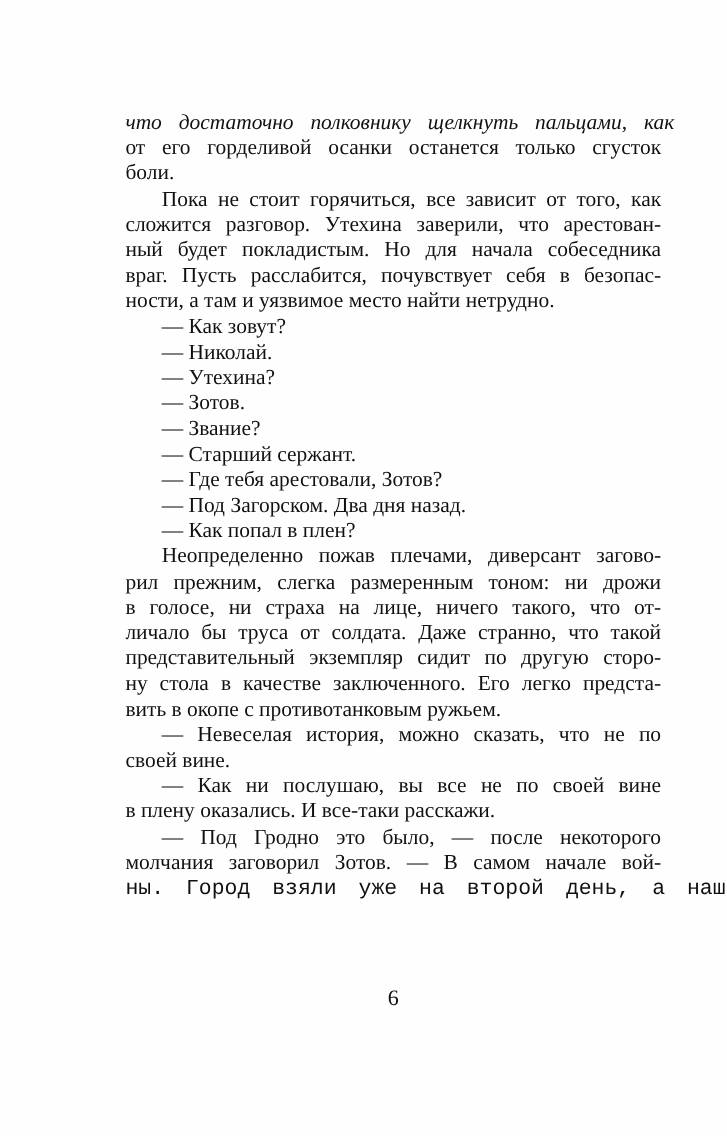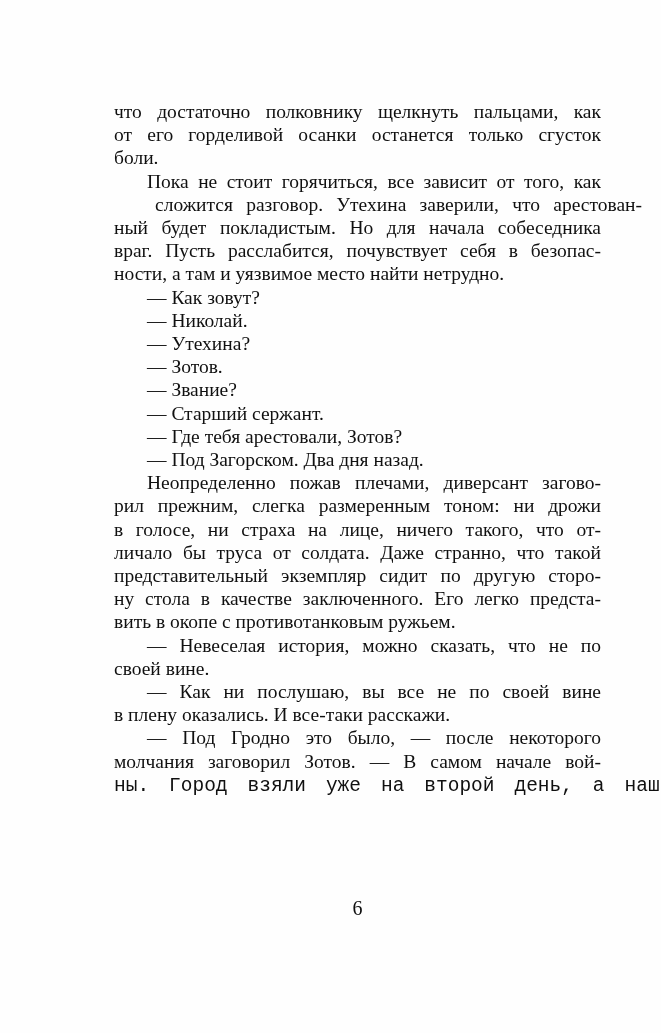--- a/index.html
+++ b/index.html
@@ -30,27 +30,27 @@
     text-align: center;
     font-size: 20px;
   }
 </style>
 </head>
 <body>
 
 <div class="page">
   <div class="text-block">
       <div class="para">
-        <div class="line full"><span style="word-spacing: 10.4469px;">что достаточно полковнику щелкнуть пальцами, как</span></div>
+        <div class="line full"><span style="word-spacing: 10.4469px; font-style: italic;">что достаточно полковнику щелкнуть пальцами, как</span></div>
         <div class="line full"><span style="word-spacing: 10.3307px;">от его горделивой осанки останется только сгусток</span></div>
         <div class="line"><span>боли.</span></div>
       </div>
       <div class="para">
         <div class="line full indent"><span style="word-spacing: 4.5918px;">Пока не стоит горячиться, все зависит от того, как</span></div>
-        <div class="line full"><span style="word-spacing: 8.39062px; margin-left: 41px;">сложится разговор. Утехина заверили, что арестован-</span></div>
+        <div class="line full"><span style="word-spacing: 8.39062px;">сложится разговор. Утехина заверили, что арестован-</span></div>
         <div class="line full"><span style="word-spacing: 8.69531px; margin-top: 12px;">ный будет покладистым. Но для начала собеседника</span></div>
         <div class="line full"><span style="word-spacing: 7.97135px;">враг. Пусть расслабится, почувствует себя в безопас-</span></div>
         <div class="line"><span>ности, а там и уязвимое место найти нетрудно.</span></div>
       </div>
       <div class="para">
       </div>
       <div class="para">
         <div class="line indent"><span>— Как зовут?</span></div>
       </div>
       <div class="para">
@@ -68,20 +68,23 @@
       <div class="para">
         <div class="line indent"><span>— Старший сержант.</span></div>
       </div>
       <div class="para">
         <div class="line indent"><span>— Где тебя арестовали, Зотов?</span></div>
       </div>
       <div class="para">
         <div class="line indent"><span>— Под Загорском. Два дня назад.</span></div>
       </div>
       <div class="para">
+        <div class="line indent"><span>— Как попал в плен?</span></div>
+      </div>
+      <div class="para">
         <div class="line full indent"><span style="word-spacing: 9.26562px;">Неопределенно пожав плечами, диверсант загово-</span></div>
         <div class="line full"><span style="word-spacing: 8.95052px; margin-top: 17px;">рил прежним, слегка размеренным тоном: ни дрожи</span></div>
         <div class="line full"><span style="word-spacing: 7.74826px;">в голосе, ни страха на лице, ничего такого, что от-</span></div>
         <div class="line full"><span style="word-spacing: 5.72852px;">личало бы труса от солдата. Даже странно, что такой</span></div>
         <div class="line full"><span style="word-spacing: 8.23125px;">представительный экземпляр сидит по другую сторо-</span></div>
         <div class="line full"><span style="word-spacing: 6.04018px;">ну стола в качестве заключенного. Его легко предста-</span></div>
         <div class="line"><span>вить в окопе с противотанковым ружьем.</span></div>
       </div>
       <div class="para">
         <div class="line full indent"><span style="word-spacing: 8.05134px;">— Невеселая история, можно сказать, что не по</span></div>

